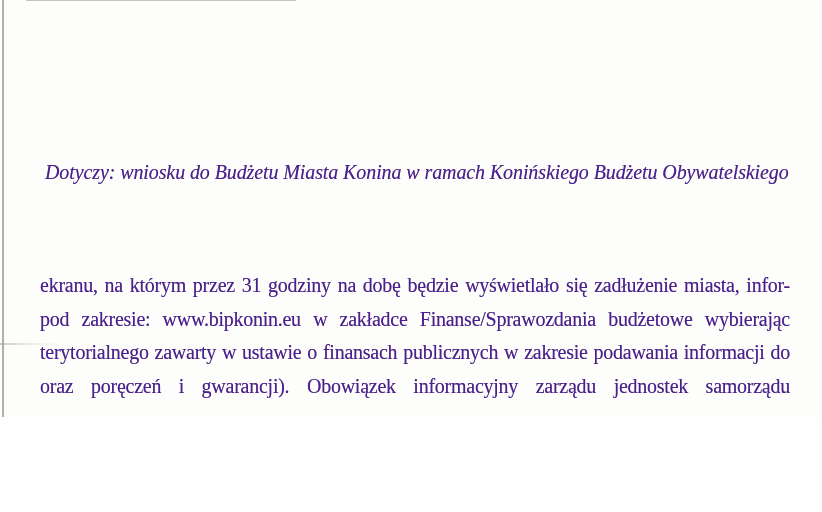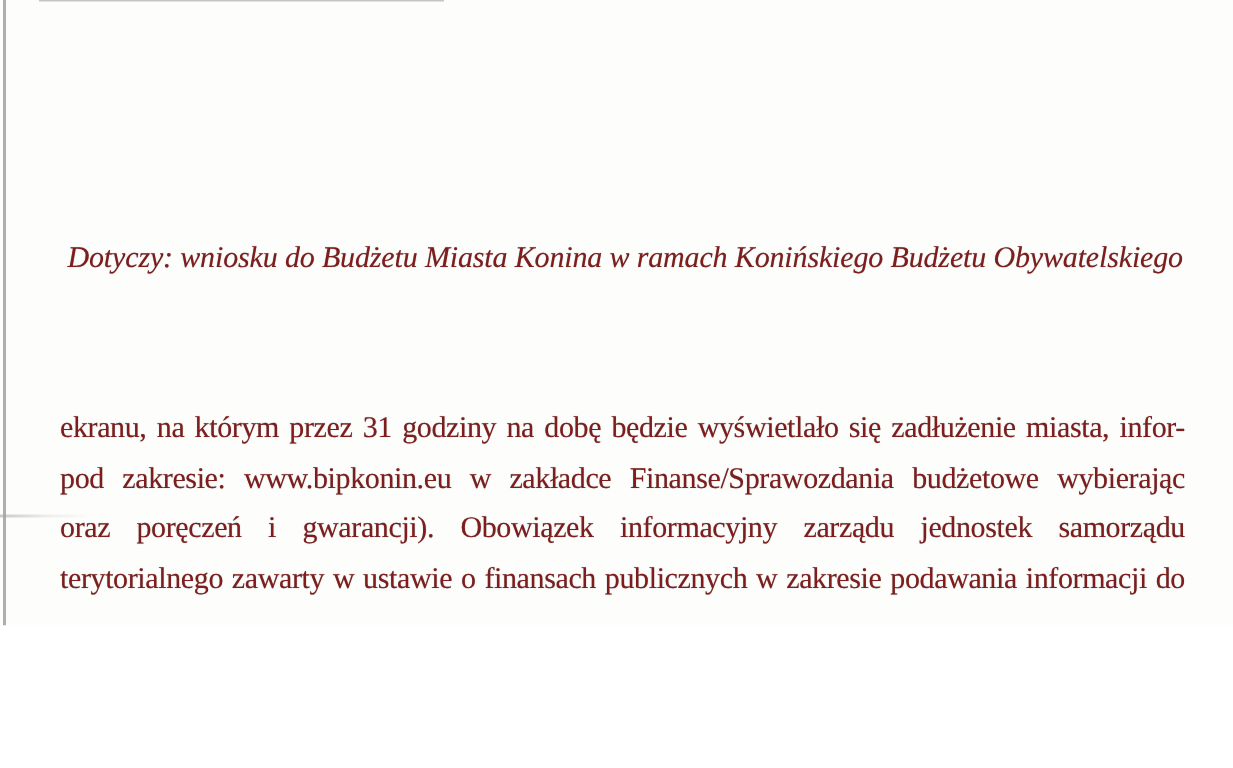--- a/index.html
+++ b/index.html
@@ -7,21 +7,21 @@
     padding: 0;
     background: #ffffff;
   }
   .scan-page {
     position: relative;
     width: 822px;
     height: 417px;
     background: #fdfdfc;
     overflow: hidden;
     font-family: "Liberation Serif", "DejaVu Serif", serif;
-    color: #7f1d1d;
+    color: #4c1d95;
   }
   
   .edge-line-left {
     position: absolute;
     left: 2px;
     top: 0;
     width: 2px;
     height: 512px;
     background: #a0a09c;
     opacity: 0.85;
@@ -88,17 +88,17 @@
 
   <div class="edge-line-left"></div>
   <div class="edge-line-top"></div>
   <div class="pencil-mark"></div>
 
   <div class="subject">Dotyczy: wniosku do Budżetu Miasta Konina w ramach Konińskiego Budżetu Obywatelskiego</div>
 
   <div class="body-block">
     <div class="body-line">ekranu, na którym przez 31 godziny na dobę będzie wyświetlało się zadłużenie miasta, infor-</div>
     <div class="body-line">pod zakresie: www.bipkonin.eu w zakładce Finanse/Sprawozdania budżetowe wybierając</div>
+    <div class="body-line">terytorialnego zawarty w ustawie o finansach publicznych w zakresie podawania informacji do</div>
     <div class="body-line">oraz poręczeń i gwarancji). Obowiązek informacyjny zarządu jednostek samorządu</div>
-    <div class="body-line">terytorialnego zawarty w ustawie o finansach publicznych w zakresie podawania informacji do</div>
   </div>
 
 </div>
 
 </body></html>

